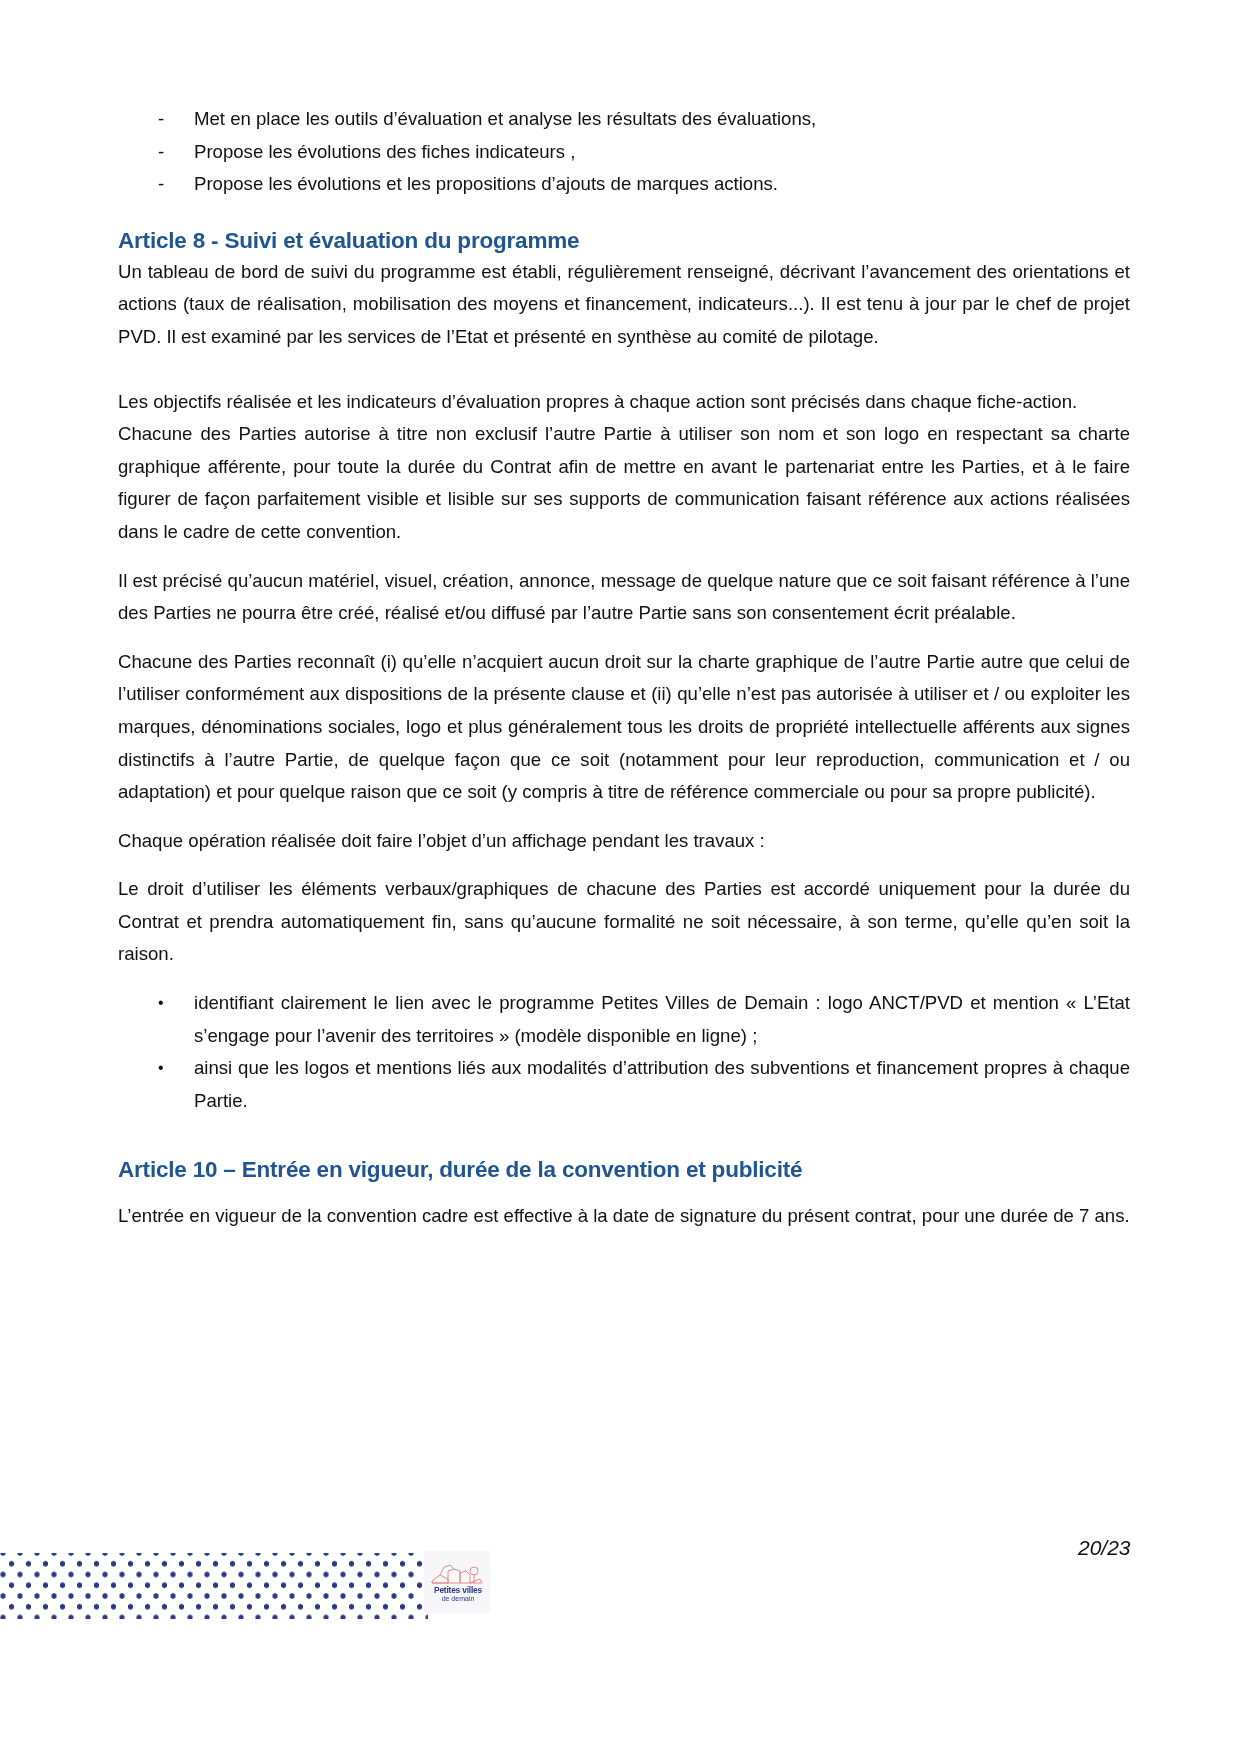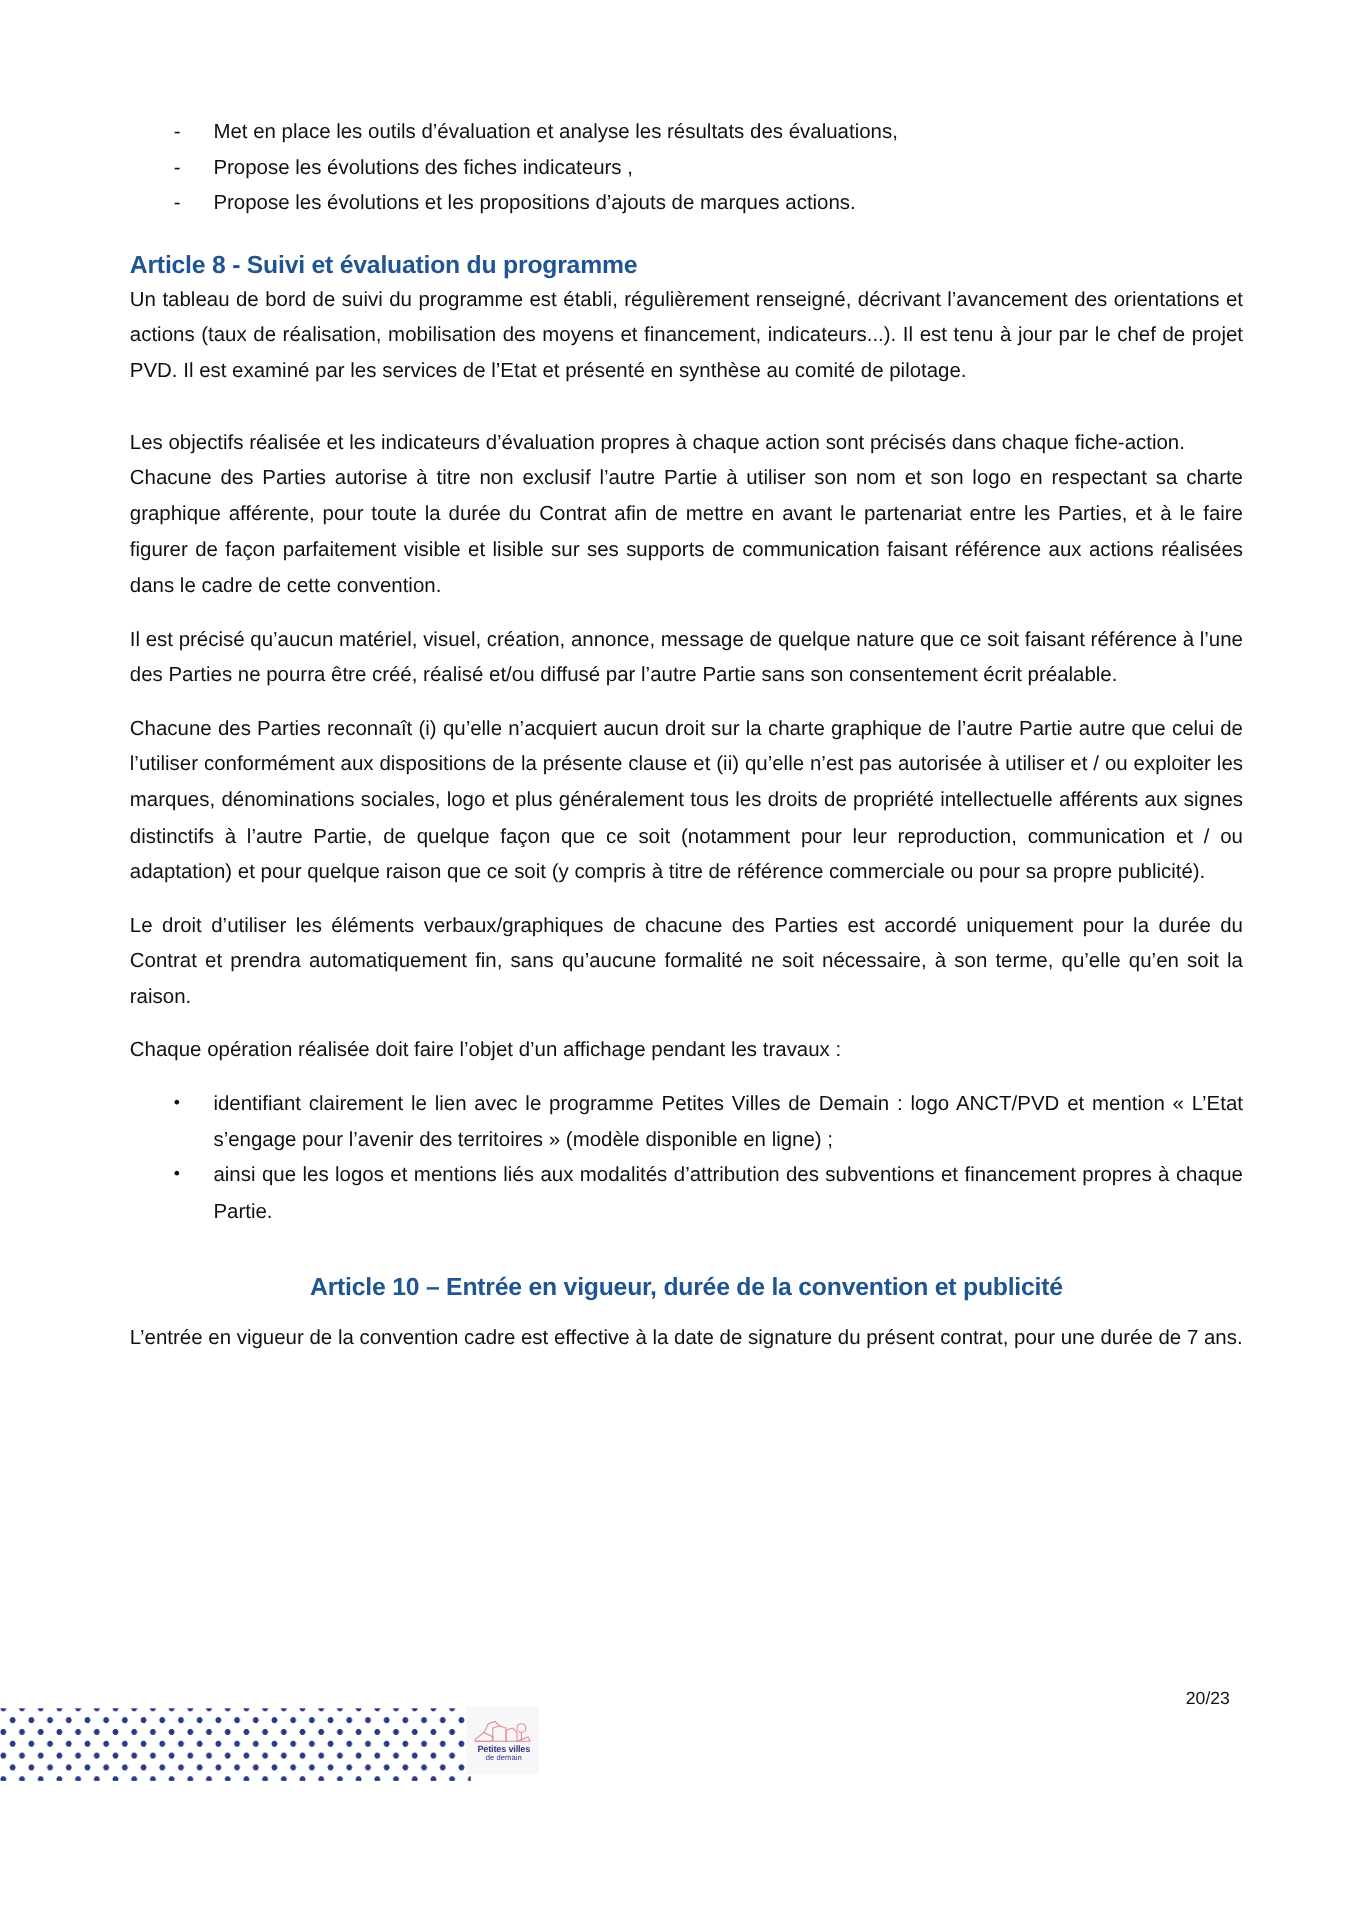--- a/index.html
+++ b/index.html
@@ -8,61 +8,61 @@
   .page { position: absolute; left: 0; top: 0; width: 1240px; height: 1755px; }
   .content { position: absolute; left: 118px; top: 103px; width: 1012px; font-size: 18.6px; line-height: 32.6px; }
   .dash-list { list-style: none; margin: 0; padding: 0; }
   .dash-list li { position: relative; padding-left: 76px; height: 32.6px; white-space: nowrap; }
   .dash-list li .dash { position: absolute; left: 40px; top: 0; }
   h2 { font-family: "Liberation Sans", sans-serif; color: #1f5590; font-weight: bold; font-size: 22.5px;
        margin: 0; line-height: 30px; letter-spacing: -0.2px; }
   p { margin: 0; text-align: justify; }
   .h8 { margin-top: 25px; }
   .h9 { margin-top: 34px; margin-bottom: 16px; }
-  .h10 { margin-top: 38px; margin-bottom: 15px; text-align: center; }
+  .h10 { margin-top: 38px; margin-bottom: 15px; }
   .gap-big { margin-top: 32px; }
   .gap { margin-top: 16px; }
   .bullet-list { list-style: none; margin: 16px 0 0 0; padding: 0; }
   .bullet-list li { position: relative; padding-left: 76px; text-align: justify; }
   .bullet-list li .bullet { position: absolute; left: 40px; top: 0; font-size: 16px; }
   .footer-dots { position: absolute; left: 0; top: 1553px; width: 428px; height: 66px;
     background-image:
       radial-gradient(circle, #2b3a84 2.4px, transparent 3px),
       radial-gradient(circle, #2b3a84 2.4px, transparent 3px);
     background-size: 17px 21.5px, 17px 21.5px;
     background-position: 3px 0px, 11.5px 10.75px; }
   .logo { position: absolute; left: 424px; top: 1551px; width: 66px; height: 62px; background: #f7f7f9; }
   .logo svg { position: absolute; left: 6px; top: 6px; }
   .logo .l1 { position: absolute; left: 2px; top: 34px; width: 64px; text-align: center;
               font-size: 8.4px; font-weight: bold; color: #2b3a84; white-space: nowrap; letter-spacing: -0.2px; }
   .logo .l2 { position: absolute; left: 2px; top: 44px; width: 64px; text-align: center;
               font-size: 7px; color: #2b3a84; white-space: nowrap; }
-  .page-num { position: absolute; left: 1078px; top: 1536px; font-size: 16px; color: #111; }
+  .page-num { position: absolute; left: 1078px; top: 1536px; font-size: 21px; color: #111; font-style: italic; }
 </style>
 </head>
 <body>
 
 <div class="page">
   <div class="content">
 
     <ul class="dash-list">
       <li><span class="dash">-</span><span>Met en place les outils d’évaluation et analyse les résultats des évaluations,</span></li>
       <li><span class="dash">-</span><span>Propose les évolutions des fiches indicateurs ,</span></li>
       <li><span class="dash">-</span><span>Propose les évolutions et les propositions d’ajouts de marques actions.</span></li>
     </ul>
 
     <h2 class="h8">Article 8 - Suivi et évaluation du programme</h2>
     <p>Un tableau de bord de suivi du programme est établi, régulièrement renseigné, décrivant l’avancement des orientations et actions (taux de réalisation, mobilisation des moyens et financement, indicateurs...). Il est tenu à jour par le chef de projet PVD. Il est examiné par les services de l’Etat et présenté en synthèse au comité de pilotage.</p>
     <p class="gap-big">Les objectifs réalisée et les indicateurs d’évaluation propres à chaque action sont précisés dans chaque fiche-action.</p>
 
     <p>Chacune des Parties autorise à titre non exclusif l’autre Partie à utiliser son nom et son logo en respectant sa charte graphique afférente, pour toute la durée du Contrat afin de mettre en avant le partenariat entre les Parties, et à le faire figurer de façon parfaitement visible et lisible sur ses supports de communication faisant référence aux actions réalisées dans le cadre de cette convention.</p>
     <p class="gap">Il est précisé qu’aucun matériel, visuel, création, annonce, message de quelque nature que ce soit faisant référence à l’une des Parties ne pourra être créé, réalisé et/ou diffusé par l’autre Partie sans son consentement écrit préalable.</p>
     <p class="gap">Chacune des Parties reconnaît (i) qu’elle n’acquiert aucun droit sur la charte graphique de l’autre Partie autre que celui de l’utiliser conformément aux dispositions de la présente clause et (ii) qu’elle n’est pas autorisée à utiliser et / ou exploiter les marques, dénominations sociales, logo et plus généralement tous les droits de propriété intellectuelle afférents aux signes distinctifs à l’autre Partie, de quelque façon que ce soit (notamment pour leur reproduction, communication et / ou adaptation) et pour quelque raison que ce soit (y compris à titre de référence commerciale ou pour sa propre publicité).</p>
+    <p class="gap">Chaque opération réalisée doit faire l’objet d’un affichage pendant les travaux :</p>
     <p class="gap">Le droit d’utiliser les éléments verbaux/graphiques de chacune des Parties est accordé uniquement pour la durée du Contrat et prendra automatiquement fin, sans qu’aucune formalité ne soit nécessaire, à son terme, qu’elle qu’en soit la raison.</p>
-    <p class="gap">Chaque opération réalisée doit faire l’objet d’un affichage pendant les travaux :</p>
 
     <ul class="bullet-list">
       <li><span class="bullet">•</span><span>identifiant clairement le lien avec le programme Petites Villes de Demain : logo ANCT/PVD et mention « L’Etat s’engage pour l’avenir des territoires » (modèle disponible en ligne) ;</span></li>
       <li><span class="bullet">•</span><span>ainsi que les logos et mentions liés aux modalités d’attribution des subventions et financement propres à chaque Partie.</span></li>
     </ul>
 
     <h2 class="h10">Article 10 – Entrée en vigueur, durée de la convention et publicité</h2>
     <p>L’entrée en vigueur de la convention cadre est effective à la date de signature du présent contrat, pour une durée de 7 ans.</p>
   </div>
 

